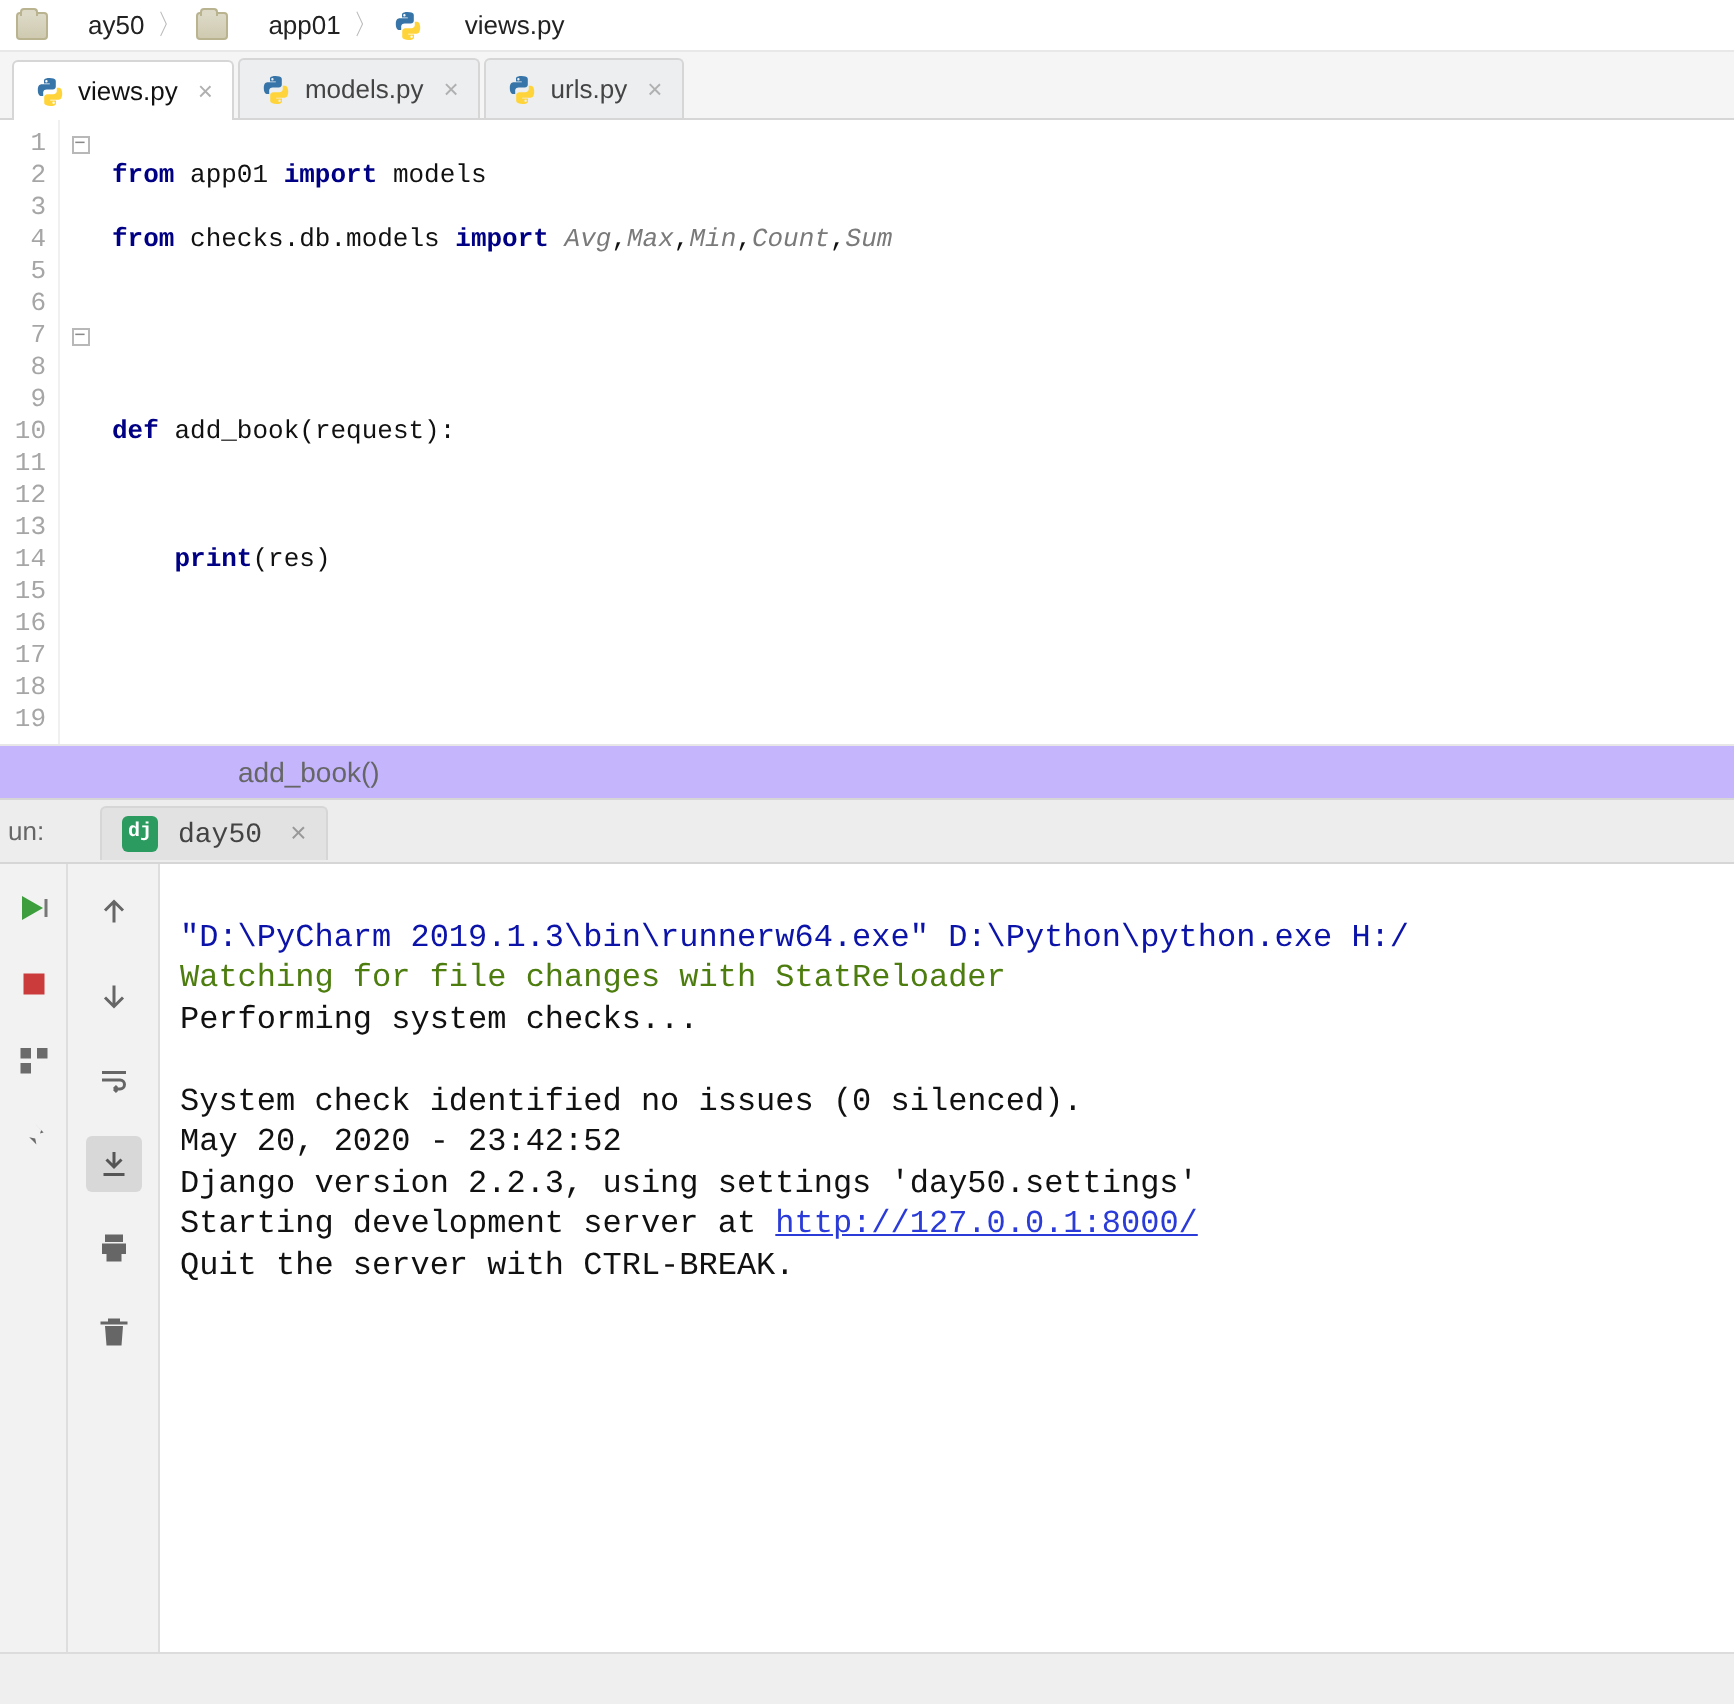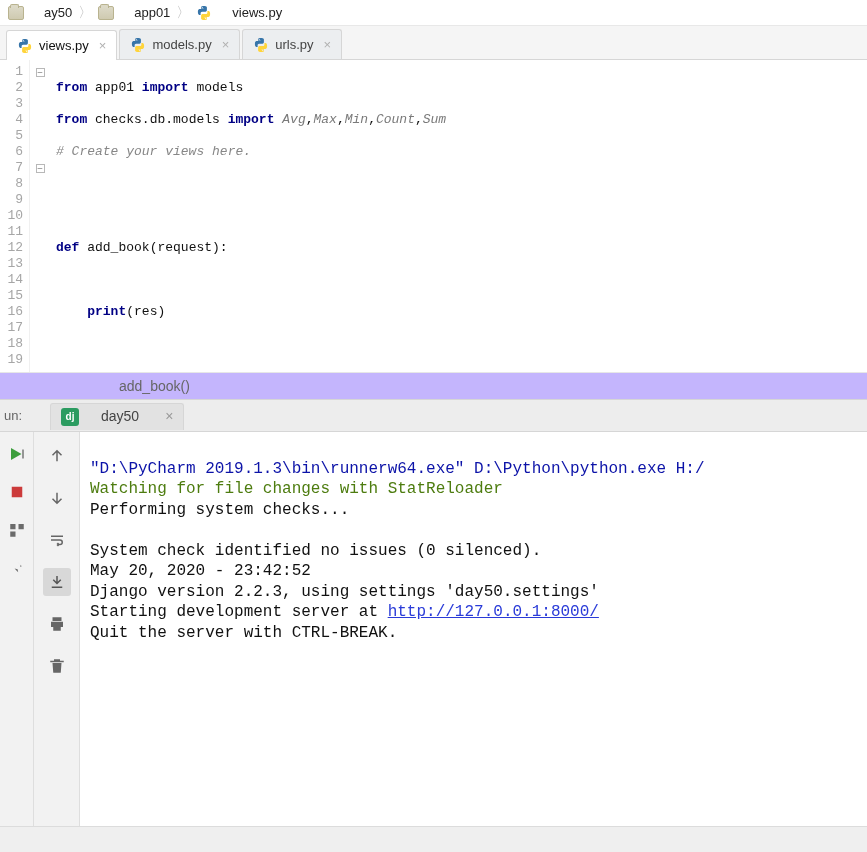--- a/index.html
+++ b/index.html
@@ -96,24 +96,24 @@
 
 .run-header {
   height:32px; display:flex; align-items:center;
   border-bottom:1px solid #d6d6d6; background:#ededed;
 }
 .run-title {
   width:50px; padding-left:4px; font-size:13px; color:#666;
   display:flex; align-items:center; height:100%;
 }
 .run-tab {
-  display:flex; align-items:flex-start; gap:22px;
+  display:flex; align-items:flex-end; gap:10px;
   padding:4px 10px; border:1px solid #d6d6d6; border-bottom:none;
   background:#e2e2e2; font-size:14px; color:#444;
-  border-radius:3px 3px 0 0; margin-bottom:-1px;
+  border-radius:3px 3px 0 0; margin-bottom:-1px;font-family:Liberation Mono, monospace;
 }
 .run-tab .close { color:#999; font-size:14px; margin-left:4px; }
 .dj-icon {
   width:18px; height:18px; background:#2b9b60; border-radius:3px;
   display:inline-flex; align-items:center; justify-content:center;
   color:#fff; font-size:10px; font-weight:bold;
 }
 
 .panel-body { display:flex; flex:0 0 auto; height:394px; }
 .side-col {
@@ -234,21 +234,20 @@
       </div>
     <div class="fm"></div>
       <div class="fm"></div>
       <div class="fm"></div>
       <div class="fm"></div>
       <div class="fm"></div>
   </div>
   <div class="code">
 <div class="line"><span class="kw">from</span><span> app01 </span><span class="kw">import</span><span> models</span></div>
 <div class="line"><span class="kw">from</span><span> checks.db.models </span><span class="kw">import</span><span> </span><span class="par">Avg</span><span>,</span><span class="par">Max</span><span>,</span><span class="par">Min</span><span>,</span><span class="par">Count</span><span>,</span><span class="par">Sum</span></div>
-<div class="line"><span class="com"># Create your views here.</span></div>
 <div class="line"></div>
 <div class="line"></div>
 <div class="line"><span class="kw">def </span><span class="fn">add_book</span><span>(request):</span></div>
 <div class="line"></div>
 <div class="line"><span>    </span><span class="kw2">print</span><span>(res)</span></div>
 
 
 
   </div>
 </div>

